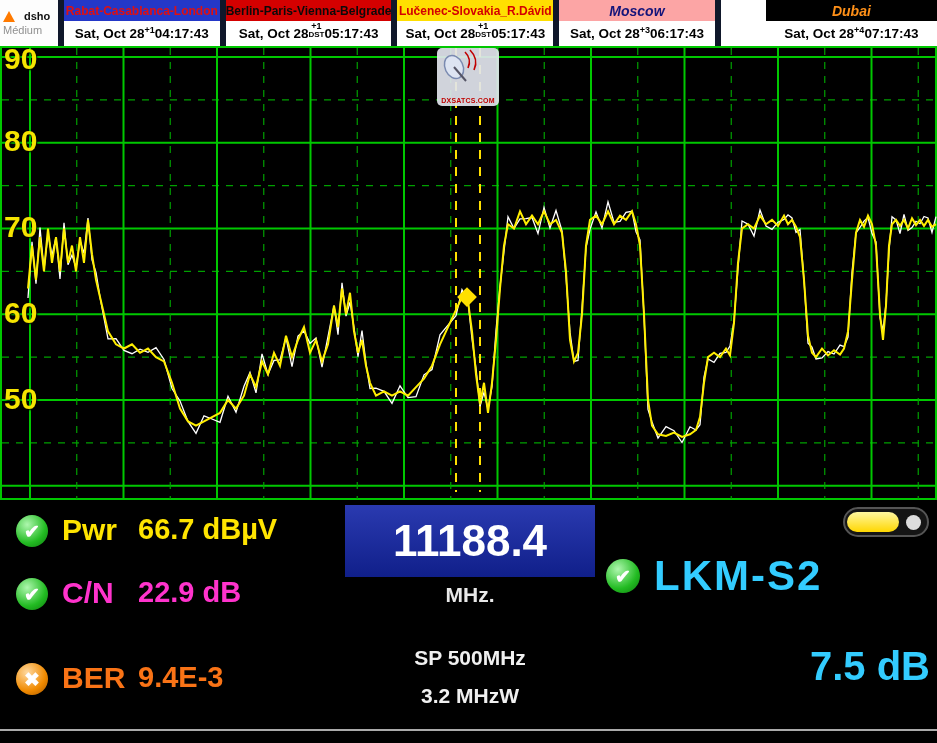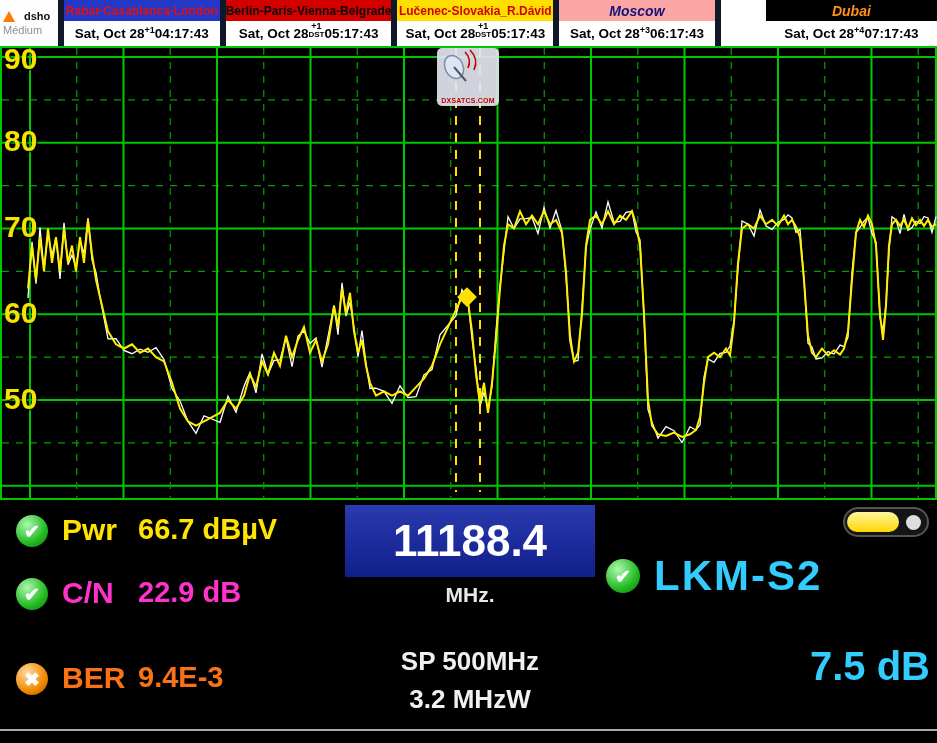--- a/index.html
+++ b/index.html
@@ -43,21 +43,21 @@
   .status-ok{background:radial-gradient(circle at 35% 30%,#aef7ae,#22bb22 60%,#0d7a0d);}
   .status-ok::after{content:"✔";}
   .status-fail{background:radial-gradient(circle at 35% 30%,#ffd9a0,#f08a00 60%,#a35400);}
   .status-fail::after{content:"✖";}
   .rlabel{font-size:30px;font-weight:bold;line-height:1;}
   .rvalue{width:205px;text-align:left;font-size:29px;font-weight:bold;line-height:1;}
   .yellow{color:#ffe400;} .magenta{color:#ff33cc;} .cyan{color:#f97316;}
   .freq-box{width:250px;height:72px;background:linear-gradient(#2a3ab0,#101f8a);
             color:#fff;font-size:44px;font-weight:bold;text-align:center;line-height:72px;}
   .freq-unit{width:250px;text-align:center;color:#e8e8e8;font-size:21px;font-weight:bold;}
-  .center-text{width:250px;text-align:center;color:#f0f0f0;font-size:26px;font-weight:bold;}
+  .center-text{width:250px;text-align:center;color:#f0f0f0;font-size:21px;font-weight:bold;}
   .lkm{color:#33ccff;font-size:42px;font-weight:bold;letter-spacing:2px;line-height:1;}
   .margin-val{width:240px;text-align:right;color:#33ccff;font-size:40px;font-weight:bold;line-height:1;}
   .battery{width:86px;height:30px;background:#151515;border:2px solid #555;border-radius:16px;
            display:flex;align-items:center;padding:2px;box-sizing:border-box;}
   .battery-fill{width:52px;height:20px;background:linear-gradient(#fff7a0,#ffd700);border-radius:10px;}
   .battery-tip{width:15px;height:15px;border-radius:50%;background:#ddd;margin-left:7px;}
   .bottom-edge{position:absolute;left:0;bottom:0;width:937px;height:2px;background:#aaa;}
 </style>
 </head>
 <body>

